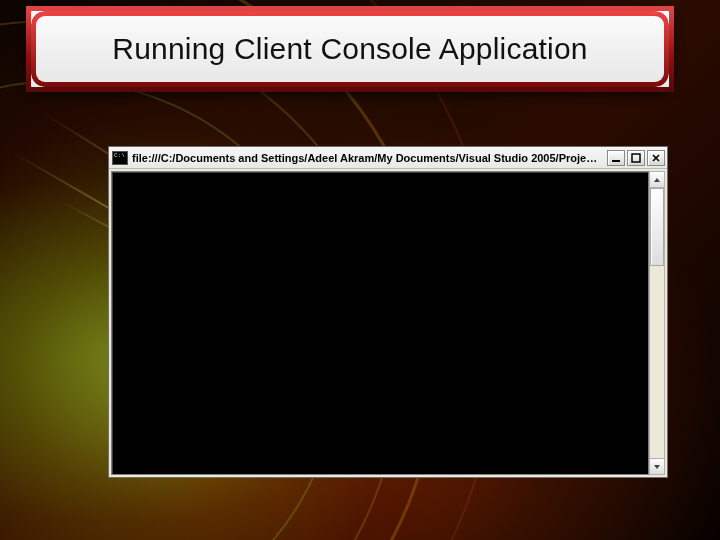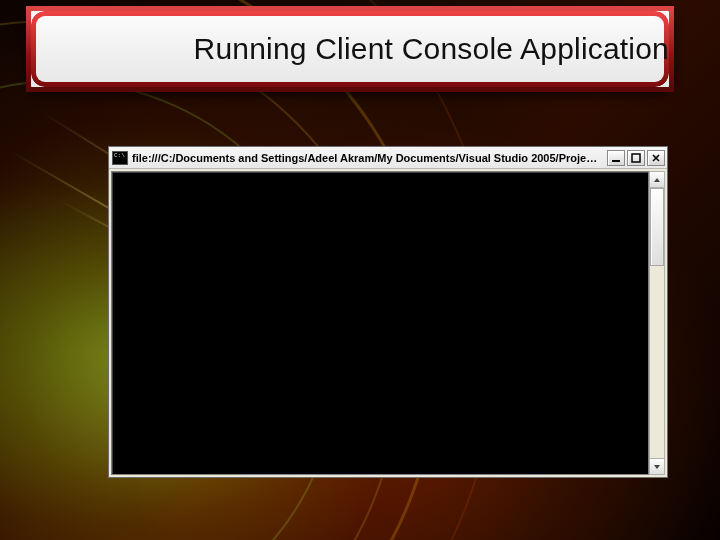--- a/index.html
+++ b/index.html
@@ -38,21 +38,21 @@
   .title-plate {
     position: absolute;
     left: 26px; right: 46px; top: 6px;
     height: 86px;
     border-radius: 18px;
     background: linear-gradient(#fdfdfd 0%, #f2f2f2 45%, #e7e7e7 100%);
     border: 5px solid;
     border-image: linear-gradient(#d44 0%, #8f0f0f 60%, #5a0808 100%) 1;
     border-radius: 18px;
     box-shadow: 0 4px 10px rgba(0,0,0,0.6), inset 0 0 0 1px rgba(255,255,255,0.6);
-    display: flex; align-items: center; justify-content: flex-end;
+    display: flex; align-items: center; justify-content: center;
     overflow: hidden;
   }
   .title-plate::before{
     content:"";
     position:absolute; inset:0;
     border-radius:14px;
     border:5px solid transparent;
     background: linear-gradient(#e44,#7a0a0a) border-box;
     -webkit-mask: linear-gradient(#fff 0 0) padding-box, linear-gradient(#fff 0 0);
     -webkit-mask-composite: xor; mask-composite: exclude;

